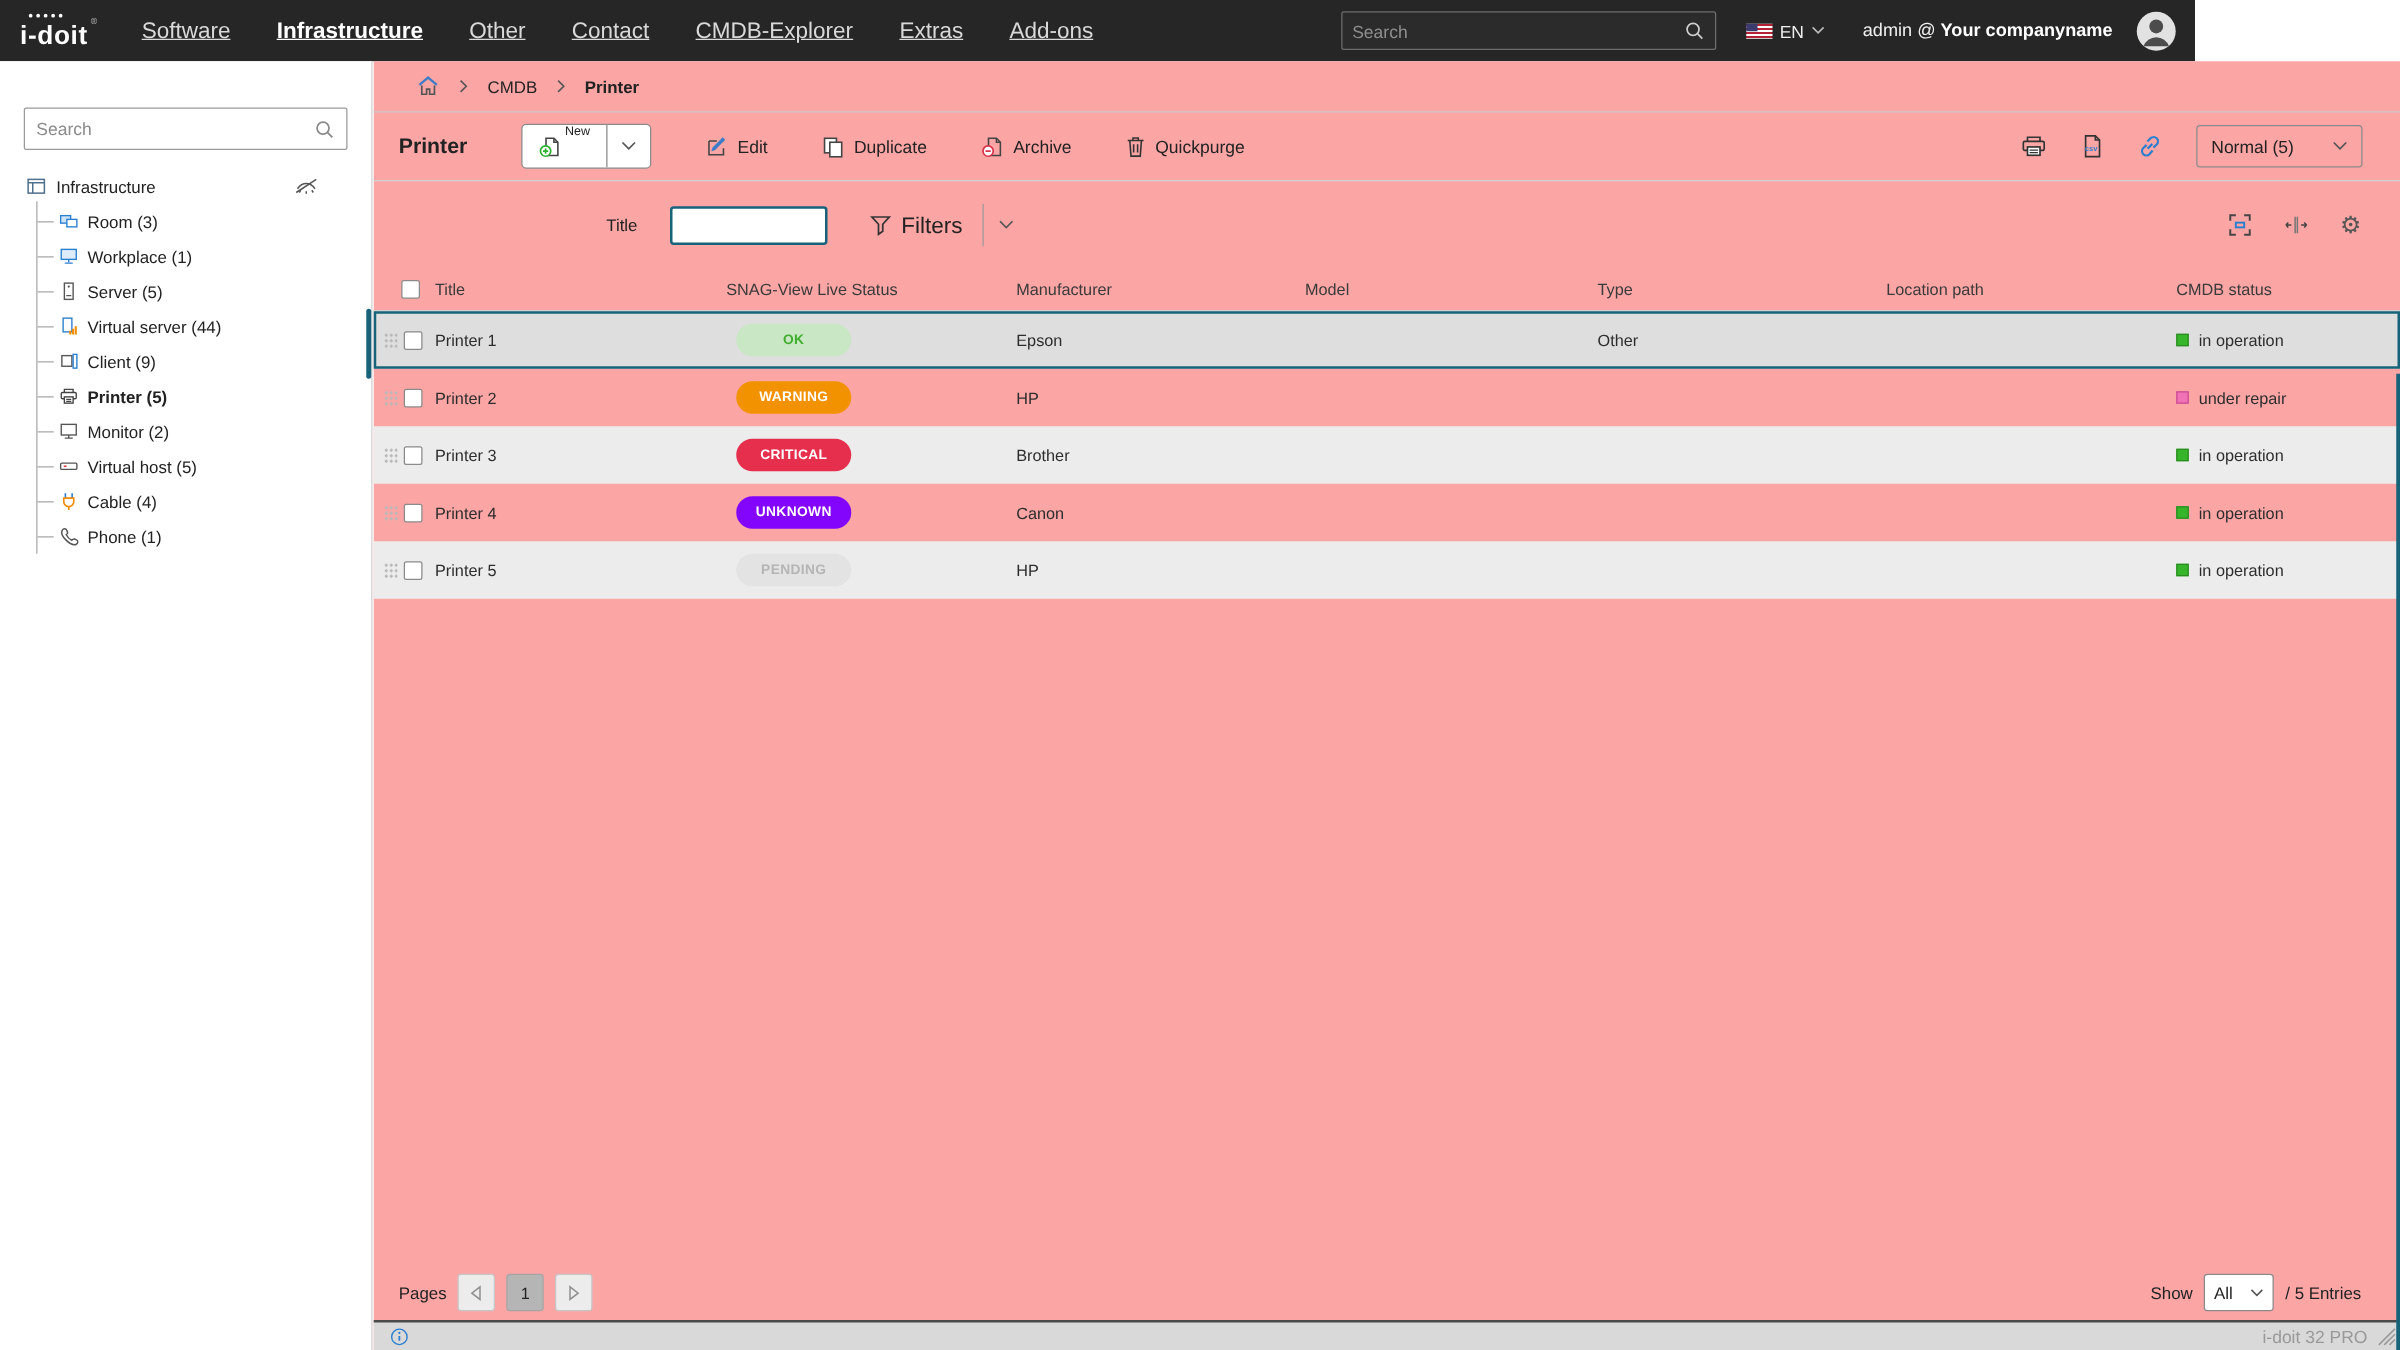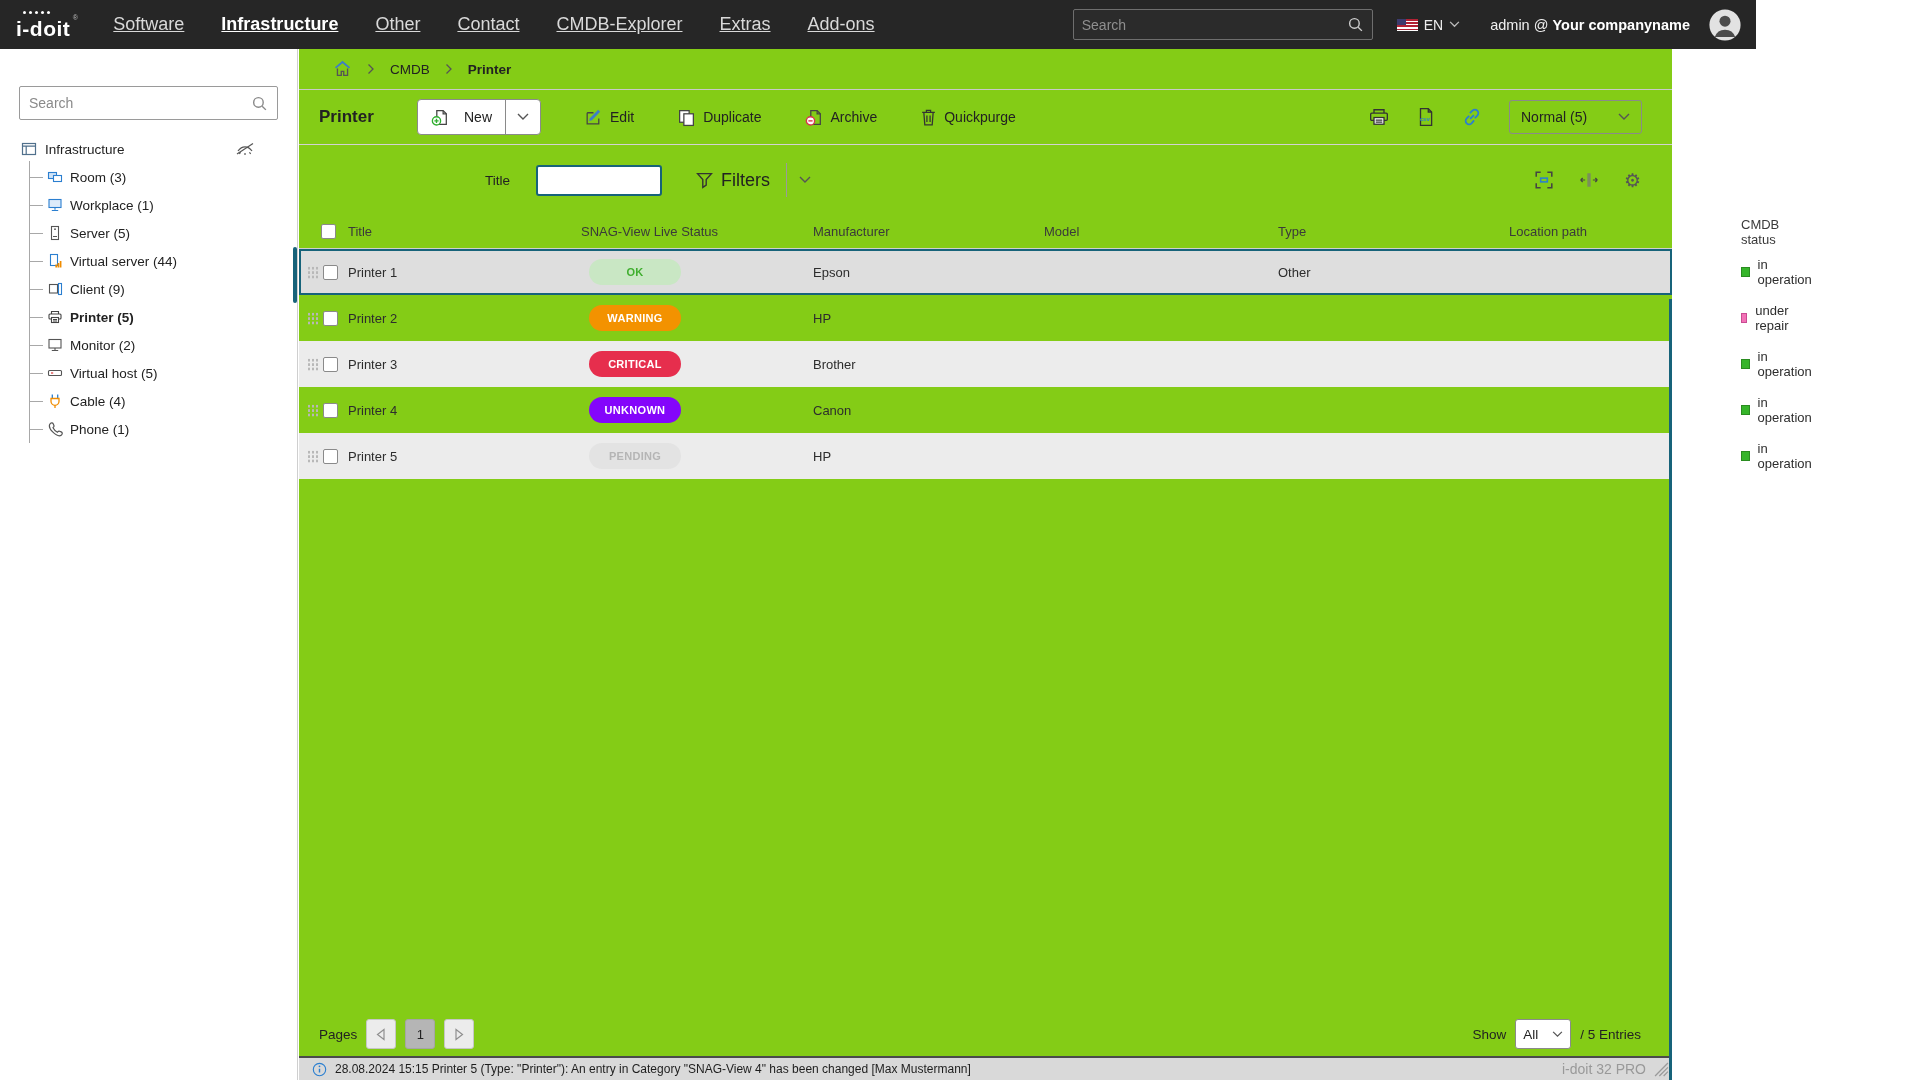--- a/index.html
+++ b/index.html
@@ -44,34 +44,34 @@
   .tree-root { display:flex; align-items:center; gap:8px; height:24px; cursor:pointer; }
   .tree-root .spacer { flex:1; }
   .tree-root .eye { margin-right:42px; }
   .tree ul { list-style:none; margin-left:8px; border-left:1px solid #a8a8a8; padding-top:2px; }
   .tree li { position:relative; height:28px; display:flex; align-items:center; gap:7px; padding-left:17px; cursor:pointer; }
   .tree li::before { content:""; position:absolute; left:0; top:14px; width:13px; border-top:1px solid #a8a8a8; }
   .tree li.active { font-weight:bold; }
   .side-scroll { position:absolute; right:0; top:198px; width:4px; height:56px; background:#17637a; border-radius:2px; }
 
   
-  .content { position:absolute; left:299px; top:49px; width:1373px; height:1031px; background:#84cc16;
+  .content { position:absolute; left:299px; top:49px; width:1621px; height:1031px; background:#fca5a5;
              display:flex; flex-direction:column; }
   .edge-line { position:absolute; right:0; top:250px; width:3px; height:830px; background:#17637a; z-index:5; }
 
   .breadcrumb { height:41px; display:flex; align-items:center; gap:15px; padding-left:34px;
                 border-bottom:1px solid #c9c9c9; font-size:13.5px; }
   .crumb { cursor:pointer; }
   .crumb.current { font-weight:bold; }
 
   .toolbar { height:55px; display:flex; align-items:center; padding:0 30px 0 20px; border-bottom:1px solid #d2d2d2; }
   .page-title { font-size:17px; font-weight:bold; width:78px; }
   .btn-group { margin-left:20px; display:flex; align-items:stretch; border:1px solid #8a8a8a; border-radius:4px;
                height:36px; overflow:hidden; background:#fff; }
-  .btn-new { display:flex; align-items:center; gap:14px; padding:0 13px; font-size:14px; cursor:pointer; }
+  .btn-new { display:flex; gap:2px; padding:0 13px; font-size:10px; cursor:pointer; }
   .btn-caret { width:35px; display:flex; align-items:center; justify-content:center; border-left:1px solid #8a8a8a; cursor:pointer; }
   .tool-act { display:flex; align-items:center; gap:7px; font-size:14px; margin-left:43px; cursor:pointer; }
   .tool-right { margin-left:auto; display:flex; align-items:center; gap:27px; }
   .view-select { width:133px; height:34px; border:1px solid #8a8a8a; border-radius:3px; display:flex;
                  align-items:center; justify-content:space-between; padding:0 11px; font-size:14px; cursor:pointer; }
 
   .filterrow { height:70px; display:flex; align-items:center; padding-right:31px; }
   .filter-label { margin-left:186px; font-size:13.5px; color:#222; }
   .filter-input { margin-left:26px; width:126px; height:31px; border:2px solid #17637a; border-radius:3px;
                   outline:0; padding:0 8px; font-size:13px; font-family:"Liberation Sans",sans-serif; }
@@ -578,21 +578,20 @@
   </div>
 
   <div class="statusbar">
     <span class="ic">
       <svg width="15" height="15" viewBox="0 0 16 16">
           <circle cx="8" cy="8" r="6.6" fill="none" stroke="#2b7fd0" stroke-width="1.2"></circle>
           <path d="M8 7.2v4" stroke="#2b7fd0" stroke-width="1.5"></path>
           <circle cx="8" cy="4.6" r=".95" fill="#2b7fd0"></circle>
         </svg>
     </span>
-    <span>28.08.2024 15:15 Printer 5 (Type: "Printer"): An entry in Category "SNAG-View 4" has been changed [Max Mustermann]</span>
     <span class="version">i-doit 32 PRO</span>
     <span class="ic grip">
       <svg width="15" height="15" viewBox="0 0 14 14">
           <path d="M13 5 5 13M13 9l-4 4M13 1 1 13" stroke="#9a9a9a" stroke-width="1.2" fill="none"></path>
         </svg>
     </span>
   </div>
 
   <div class="edge-line"></div>
 </main>

